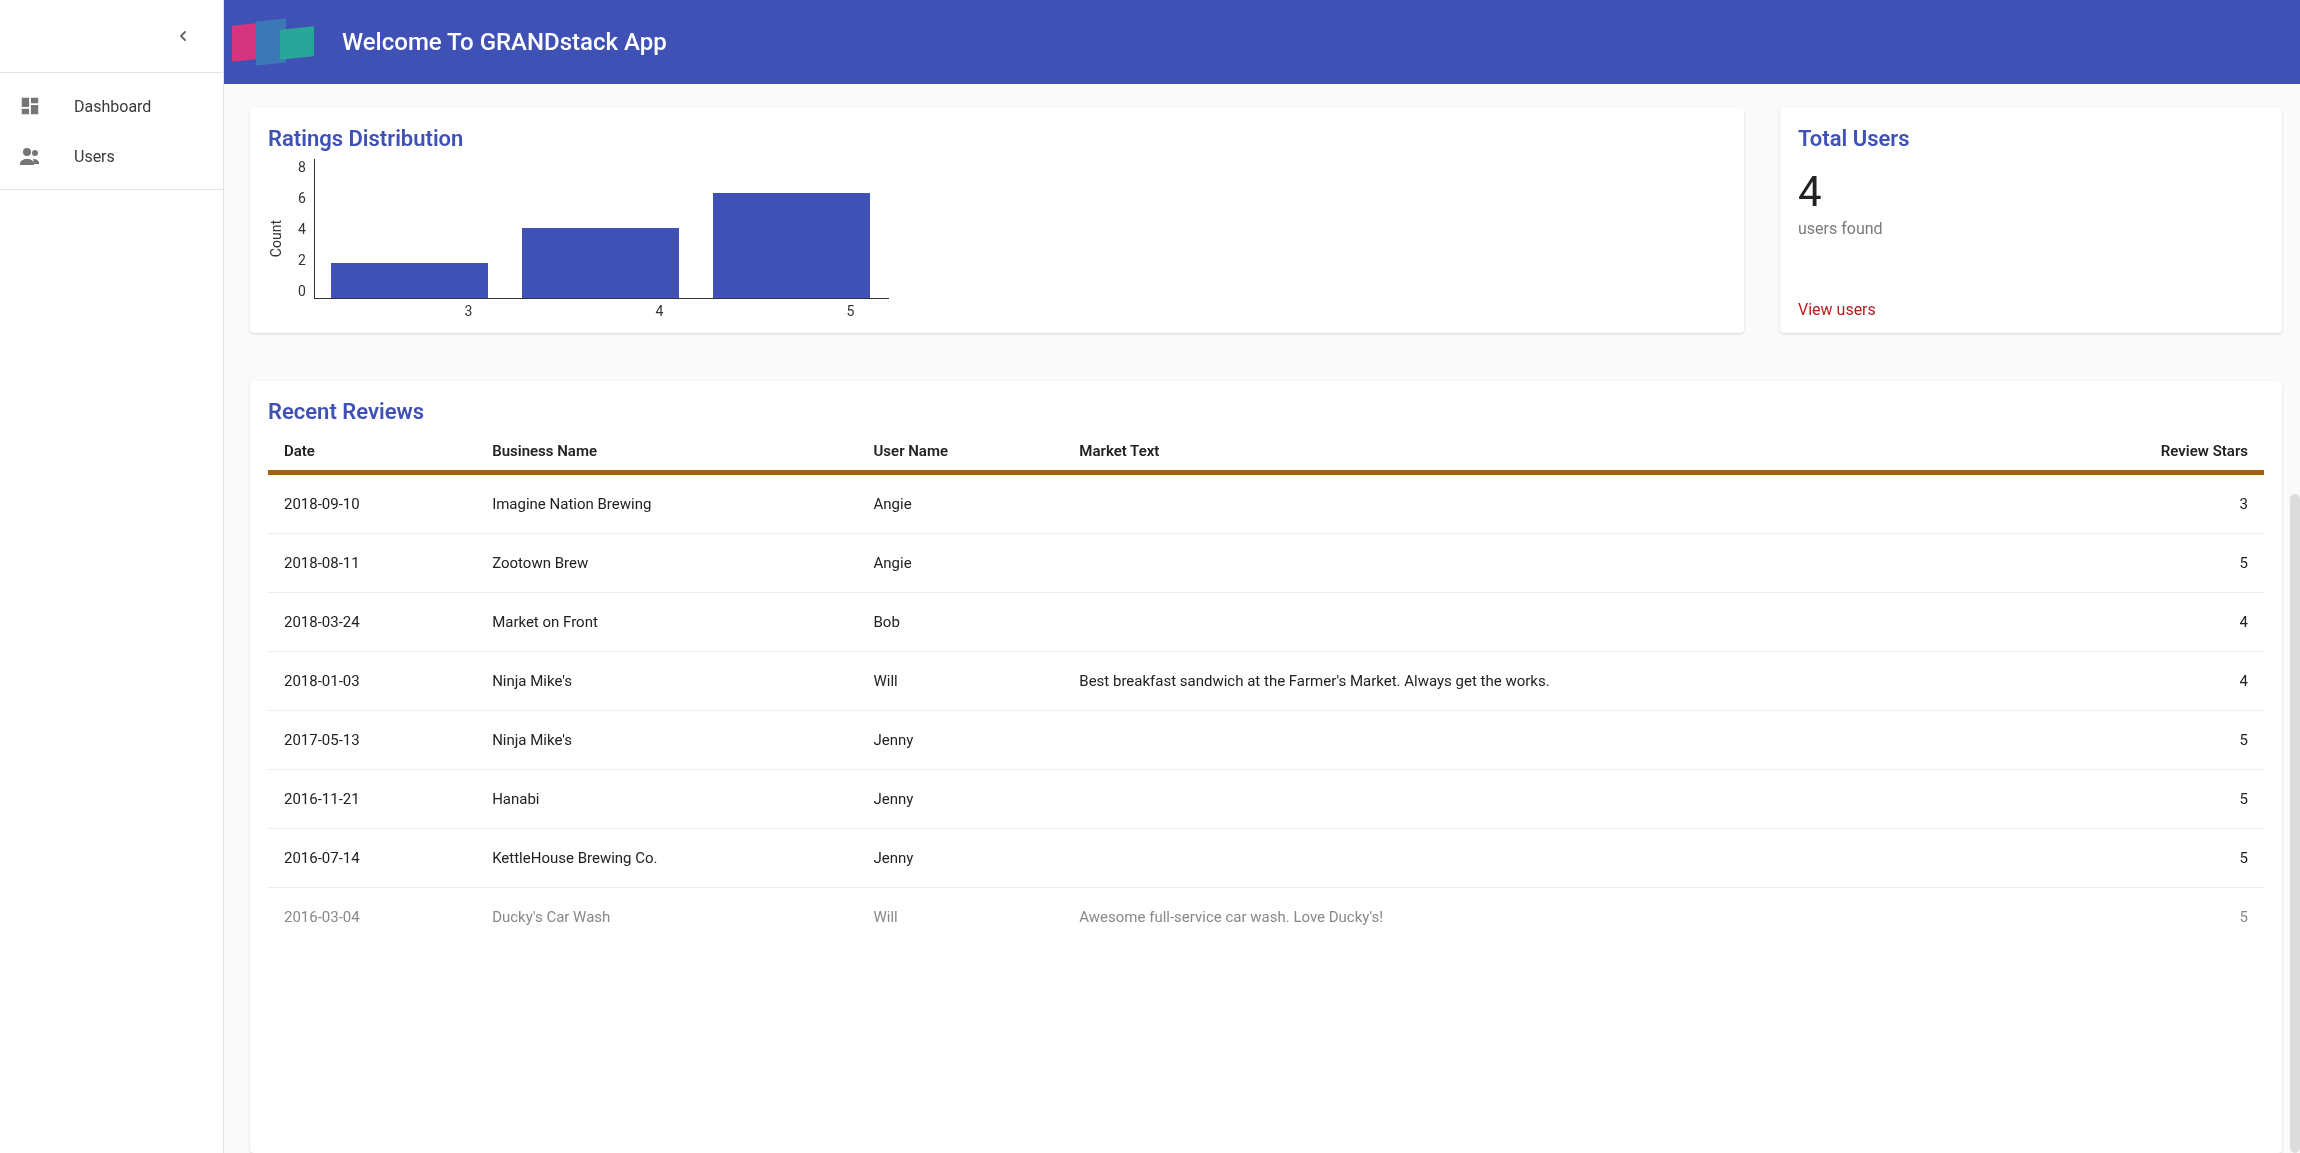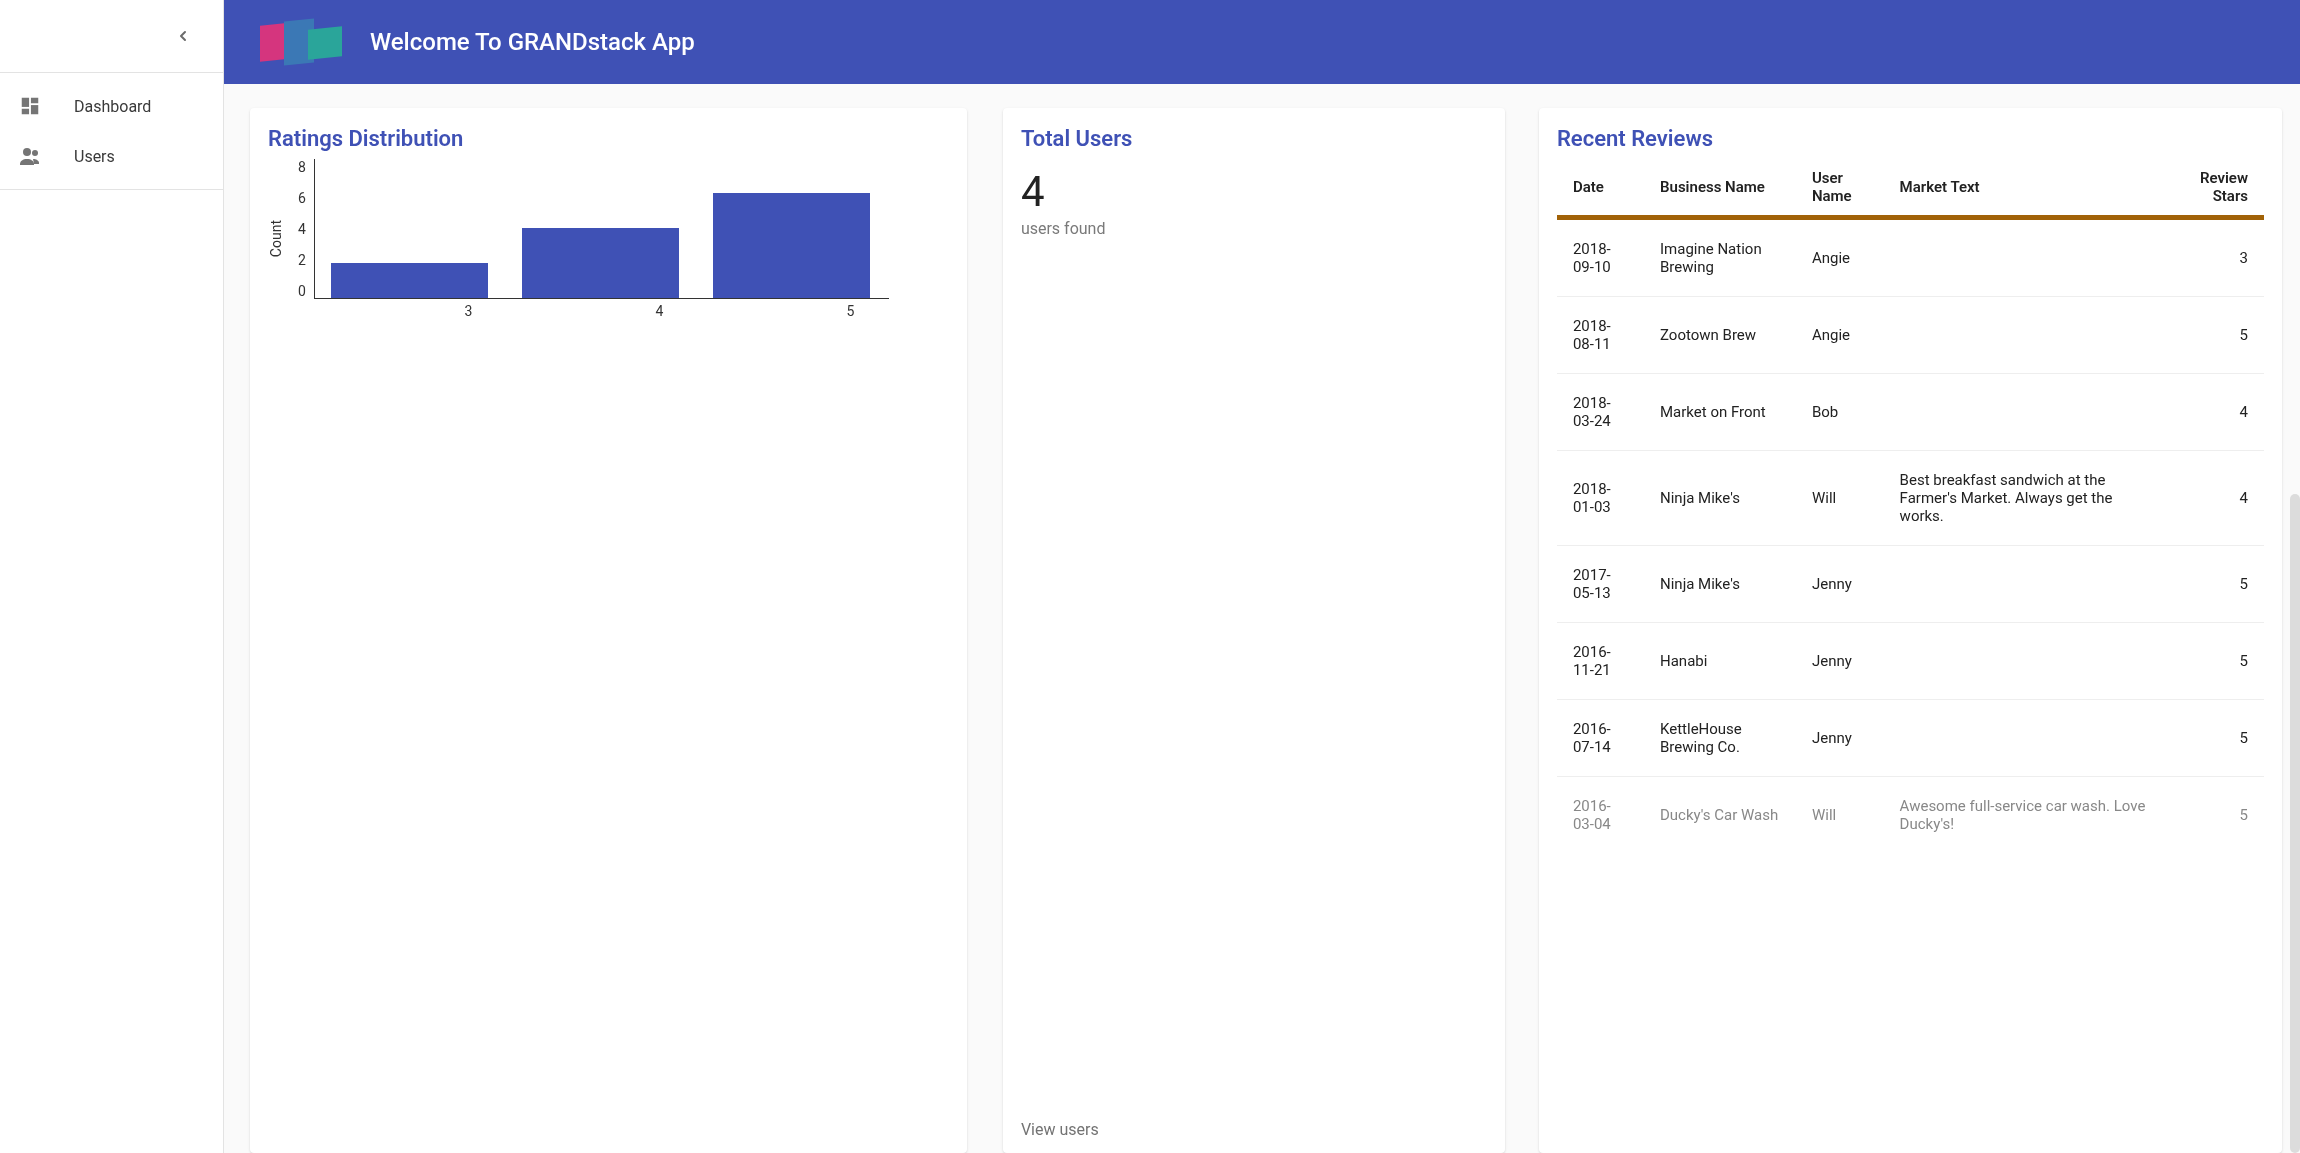--- a/index.html
+++ b/index.html
@@ -50,53 +50,53 @@
     display: flex;
     flex-direction: column;
     min-width: 0;
   }
   .header {
     background: #3f51b5;
     color: #fff;
     height: 84px;
     display: flex;
     align-items: center;
-    padding-left: 36px;
+    padding-left: 8px;
     gap: 24px;
   }
   .logo {
     width: 86px; height: 48px;
     position: relative;
   }
   .logo .s1, .logo .s2, .logo .s3 { position:absolute; transform: skewY(-6deg); }
   .logo .s1 { left:0; top:6px; width:34px; height:36px; background:#d5357e; }
   .logo .s2 { left:24px; top:2px; width:30px; height:44px; background:#3b78b5; }
   .logo .s3 { left:48px; top:10px; width:34px; height:30px; background:#2aa59a; }
   .header-title { font-size: 24px; font-weight: 500; }
   .content {
     flex:1;
     padding: 24px 18px 0 26px;
     display:flex;
-    flex-direction: row;
-    gap: 34px;
+    flex-direction: column;
+    gap: 48px;
     overflow: hidden;
   }
   .row1 { display:flex; gap: 36px; }
   .card {
     background:#fff;
     border-radius: 4px;
     box-shadow: 0 1px 3px rgba(0,0,0,0.1), 0 1px 2px rgba(0,0,0,0.06);
     padding: 18px 18px 14px 18px;
   }
   .card-ratings { flex: 1; }
   .card-title { color:#3f51b5; font-size: 22px; font-weight: 600; margin:0 0 8px 0; }
   .card-users { width: 502px; display:flex; flex-direction:column; }
   .big-num { font-size: 42px; color:#222; line-height:1.1; margin-top:10px;}
   .subtext { color:#7a7a7a; font-size:16px; margin-top:4px; }
-  .view-link { color:#737373; font-size:16px; margin-top:auto; padding-top:60px; cursor:pointer; }
+  .view-link { color:#b91c1c; font-size:16px; margin-top:auto; padding-top:60px; cursor:pointer; }
   
   .chart-wrap { display:flex; }
   .ylabel-outer { display:flex; align-items:center; }
   .ylabel { writing-mode: vertical-rl; transform: rotate(180deg); font-size:14px; color:#333; }
   .yaxis { display:flex; flex-direction:column; justify-content:space-between; height:140px; align-items:flex-end; padding-right:8px; font-size:14px; color:#333; margin-left:14px;}
   .plot { position:relative; width:575px; height:140px; border-left:1px solid #333; border-bottom:1px solid #333; display:flex; align-items:flex-end; gap:34px; padding:0 16px; }
   .bar { width:157px; background:#3f51b5; }
   .xaxis { display:flex; width:575px; padding:0 16px; gap:34px; margin-left: 60px; margin-top:4px; }
   .xaxis span { width:157px; text-align:center; font-size:14px; color:#333; }
   

